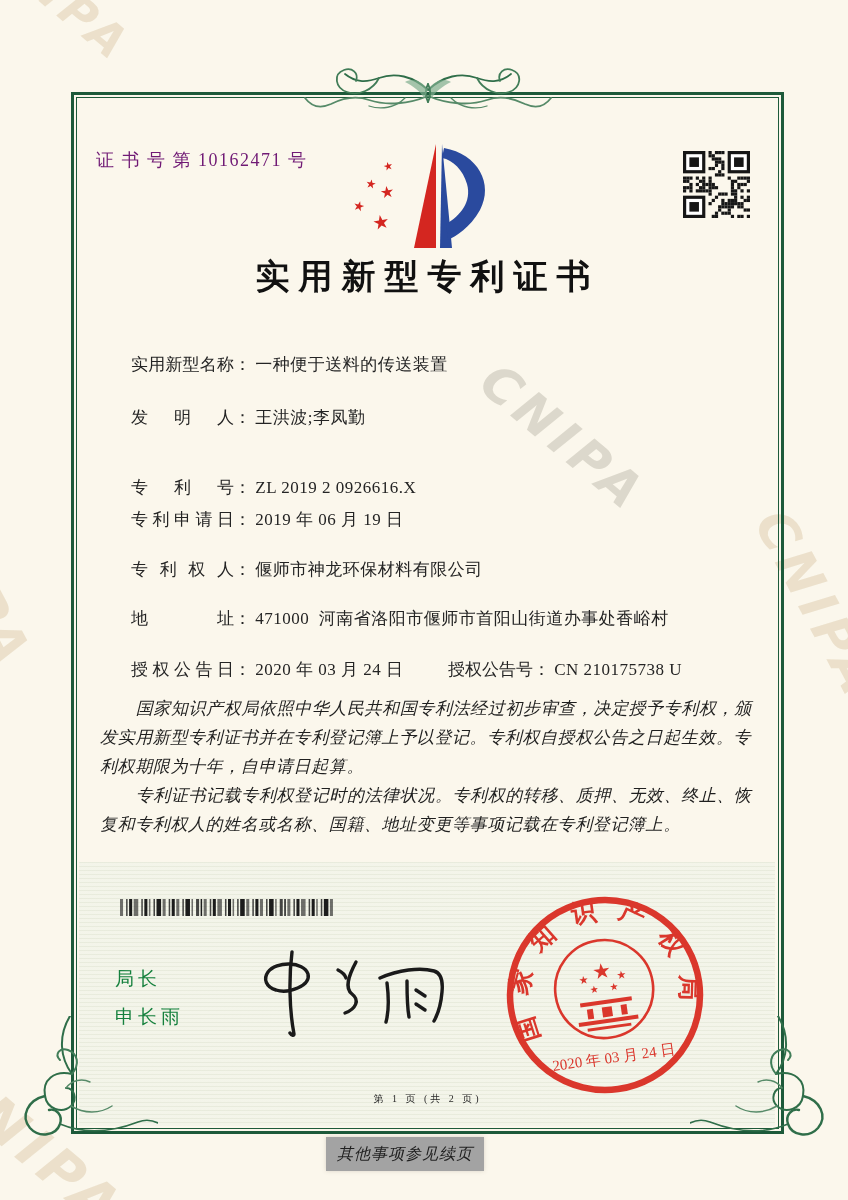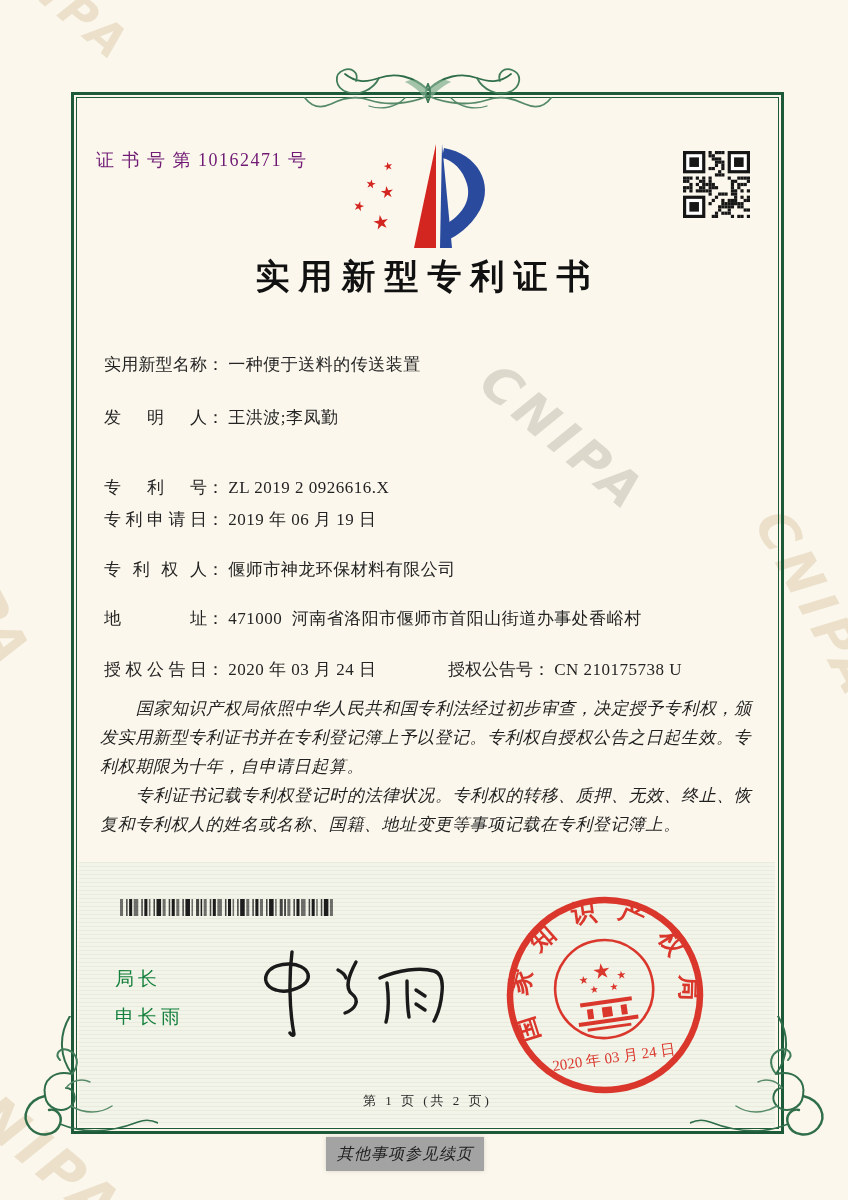--- a/index.html
+++ b/index.html
@@ -26,35 +26,35 @@
     position:absolute;left:79px;top:862px;width:696px;height:264px;
     background:repeating-linear-gradient(to bottom,#e5e9da 0px,#e5e9da 1px,#f2f4e9 1px,#f2f4e9 4px);
     opacity:.85;
   }
   .cert-no{position:absolute;left:96px;top:148px;font-size:18px;letter-spacing:1.5px;color:#701a75;}
   .title{
     position:absolute;left:71px;top:254px;width:713px;text-align:center;
     font-size:34px;font-weight:600;letter-spacing:9px;color:#111;
   }
   .frow{position:absolute;left:104px;font-size:17px;white-space:nowrap;color:#242424;}
-  .flabel{display:inline-block;width:103px;text-align:justify;text-align-last:justify;vertical-align:bottom;}
+  .flabel{display:inline-block;width:103px;text-align:justify;text-align-last:justify;vertical-align:bottom;margin-left:27px;}
   .fvalue{letter-spacing:.5px;white-space:pre;}
   .fgroup2{position:absolute;left:344px;top:0;}
   .bodytxt{
     position:absolute;left:100px;top:694px;width:656px;
     font-size:17px;line-height:29px;font-style:italic;letter-spacing:.6px;color:#1f1f1f;
   }
   .bodytxt p{margin:0;text-indent:2.1em;}
   .signer{position:absolute;left:115px;font-family:"Liberation Sans","DejaVu Sans",sans-serif;
     font-size:19px;letter-spacing:4px;font-weight:500;color:#15803d;}
   .seal{position:absolute;left:503px;top:893px;width:204px;height:204px;transform:rotate(-8deg);}
   .seal text{font-family:"Liberation Serif","DejaVu Serif",serif;}
   .footer-page{
     position:absolute;left:71px;top:1092px;width:713px;text-align:center;
-    font-size:13px;letter-spacing:3px;color:#2a2a2a;
+    font-size:10px;letter-spacing:3px;color:#2a2a2a;
   }
   .note-box{
     position:absolute;left:326px;top:1137px;width:158px;height:34px;
     background:#a3a3a3;box-shadow:0 0 4px rgba(120,110,90,.25);
     display:flex;align-items:center;justify-content:center;
   }
   .note-box span{font-size:16px;font-style:italic;letter-spacing:1px;color:#1f1f1f;}
   .qr{position:absolute;left:683px;top:151px;width:67px;height:67px;}
   .logo{position:absolute;left:350px;top:140px;}
   .barcode{position:absolute;left:120px;top:899px;width:216px;height:17px;}

